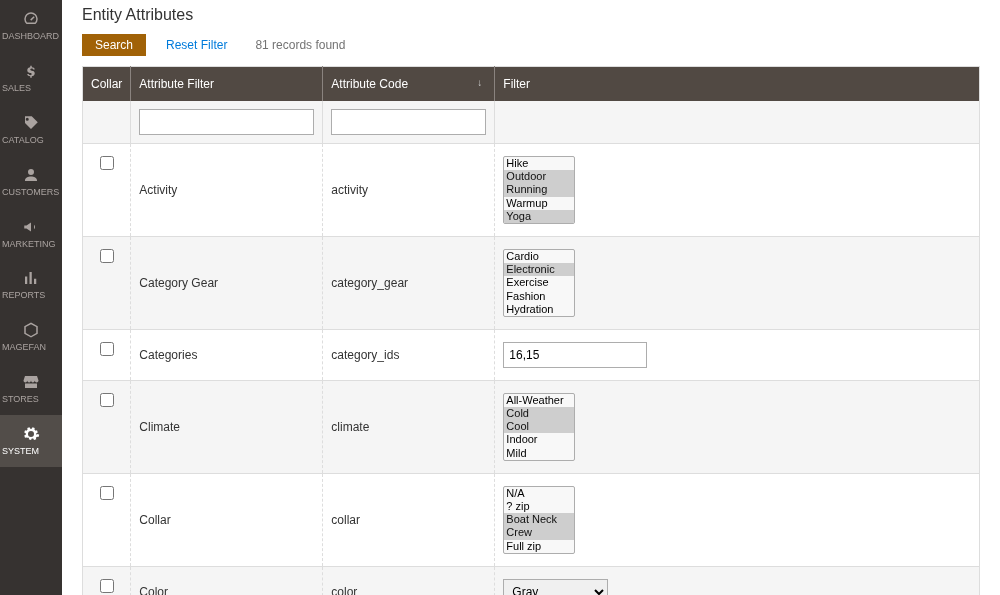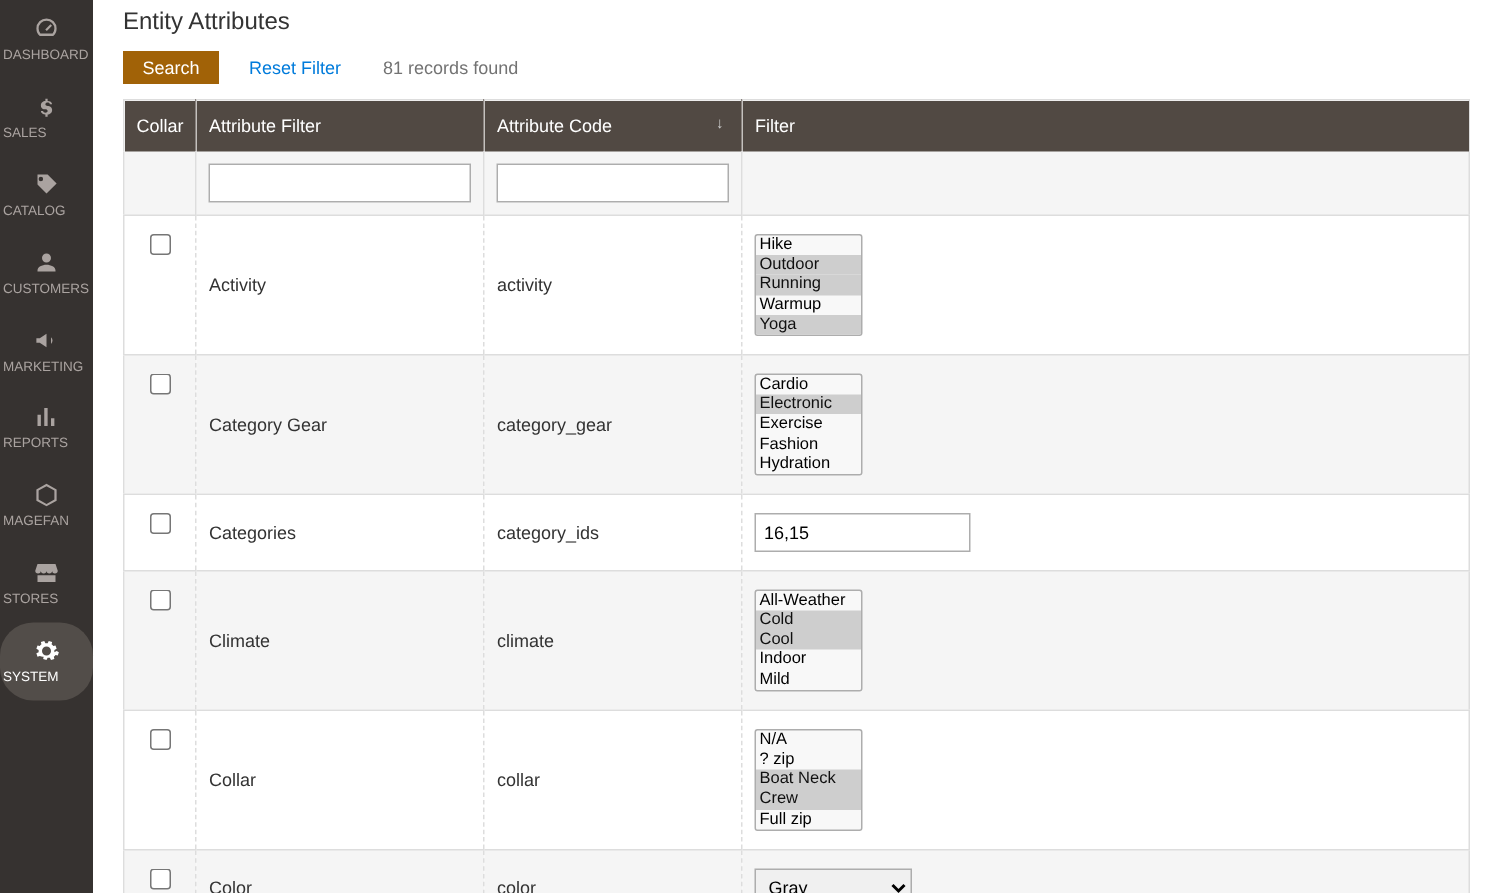--- a/index.html
+++ b/index.html
@@ -1,20 +1,20 @@
 <!DOCTYPE html>
 <html><head>
 <meta charset="utf-8">
 <style>
 * { box-sizing: border-box; margin: 0; padding: 0; }
 body { font-family: Arial, sans-serif; font-size: 12px; color: #333; background: #fff; width: 1000px; }
 .admin-layout { display: flex; }
 .sidebar { width: 62px; background: #363230; flex-shrink: 0; min-height: 595px; }
 .nav-item { text-align: left; padding: 10px 2px; cursor: pointer; color: #aaa3a0; font-size: 9px; line-height: 1.1; }
-.nav-item.active { background: #524d49; color: #fff; border-radius: 22px; }
+.nav-item.active { background: #524d49; color: #fff; }
 .nav-icon { font-size: 20px; display: block; margin-bottom: 4px; }
 .nav-icon svg { width: 20px; height: 18px; display: block; margin: 0 auto; }
 .main { flex: 1; padding: 6px 20px 0 20px; overflow: hidden; }
 .page-title { font-size: 16px; color: #333; margin-bottom: 10px; font-weight: normal; }
 .actions-bar { margin-bottom: 10px; display: flex; align-items: center; }
 .btn-primary { background: #a16207; color: #fff; border: none; padding: 4px 13px; font-size: 12px; cursor: pointer; margin-right: 20px; }
 .link-reset { color: #007bdb; font-size: 12px; text-decoration: none; cursor: pointer; margin-right: 28px; }
 .records { color: #737373; font-size: 12px; }
 table.grid { width: 100%; border-collapse: collapse; border: 1px solid #ddd; }
 .grid thead tr.head th { background: #514943; color: #fff; font-weight: normal; text-align: left; padding: 10px 8px; font-size: 12px; border-right: 1px solid #8a837f; position: relative; }

